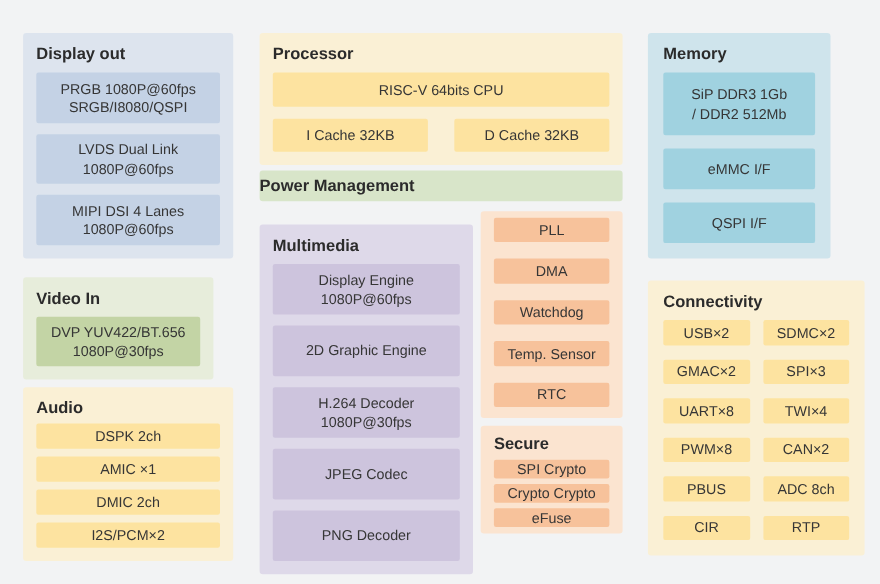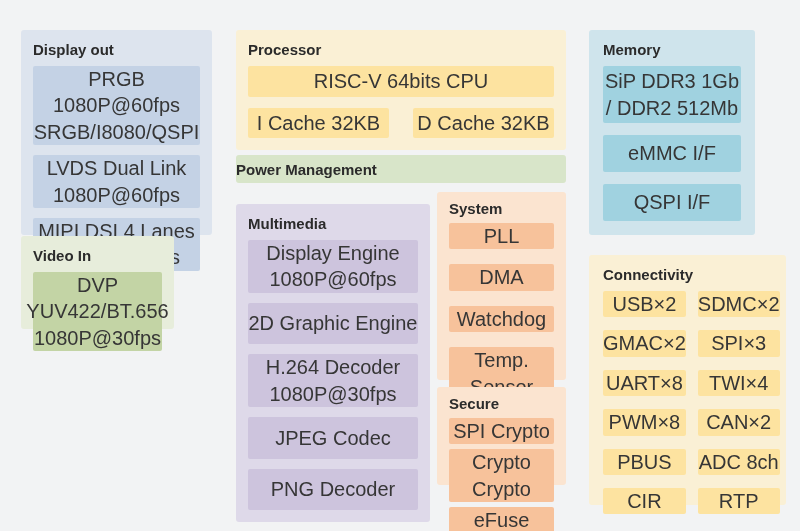--- a/index.html
+++ b/index.html
@@ -26,32 +26,32 @@
     padding: 3px 0 8px;
     flex: none;
   }
   .items { display: flex; flex-direction: column; flex: 1; }
   .item {
     border-radius: 2px;
     display: flex;
     align-items: center;
     justify-content: center;
     text-align: center;
-    font-size: 20px;
+    font-size: 13px;
     color: #363636;
     white-space: pre-line;
     line-height: 1.32;
     flex: 1;
   }
   .row { display: flex; gap: 24px; flex: 1; }
   .row .item { flex: 1; }
 
   
   .p-display  { left: 21px;  top: 30px;  width: 191px; height: 205px; }
-  .p-videoin  { left: 21px;  top: 236px; width: 153px; height: 93px; }
+  .p-videoin  { left: 21px;  top: 252px; width: 173px; height: 93px; }
   .p-audio    { left: 21px;  top: 352px; width: 191px; height: 158px; }
   .p-proc     { left: 236px; top: 30px;  width: 330px; height: 120px; }
   .p-power    { left: 236px; top: 155px; width: 330px; height: 28px;
                 justify-content: center; padding: 0; }
   .p-power .panel-title { padding: 0; }
   .p-mm       { left: 236px; top: 204px; width: 194px; height: 318px; }
   .p-system   { left: 437px; top: 192px; width: 129px; height: 188px; padding: 6px 12px 10px; }
   .p-secure   { left: 437px; top: 387px; width: 129px; height: 98px; padding: 6px 12px 10px; }
   .p-memory   { left: 589px; top: 30px;  width: 166px; height: 205px; padding: 8px 14px 14px; }
   .p-conn     { left: 589px; top: 255px; width: 197px; height: 250px; padding: 8px 14px 14px; }
@@ -109,20 +109,29 @@
   </section>
 
   <section class="panel p-videoin">
     <h3 class="panel-title">Video In</h3>
     <div class="items">
       <div class="item">DVP YUV422/BT.656
 1080P@30fps</div>
     </div>
   </section>
 
+  <section class="panel p-audio">
+    <h3 class="panel-title">Audio</h3>
+    <div class="items">
+      <div class="item">DSPK 2ch</div>
+      <div class="item">AMIC ×1</div>
+      <div class="item">DMIC 2ch</div>
+      <div class="item">I2S/PCM×2</div>
+    </div>
+  </section>
 
   <section class="panel p-proc">
     <h3 class="panel-title">Processor</h3>
     <div class="items">
       <div class="item">RISC-V 64bits CPU</div>
       <div class="row">
         <div class="item">I Cache 32KB</div>
         <div class="item">D Cache 32KB</div>
       </div>
     </div>
@@ -139,21 +148,20 @@
 1080P@60fps</div>
       <div class="item">2D Graphic Engine</div>
       <div class="item">H.264 Decoder
 1080P@30fps</div>
       <div class="item">JPEG Codec</div>
       <div class="item">PNG Decoder</div>
     </div>
   </section>
 
   <section class="panel p-system">
-    <h3 class="panel-title">System</h3>
     <div class="items">
       <div class="item">PLL</div>
       <div class="item">DMA</div>
       <div class="item">Watchdog</div>
       <div class="item">Temp. Sensor</div>
       <div class="item">RTC</div>
     </div>
   </section>
 
   <section class="panel p-secure">

